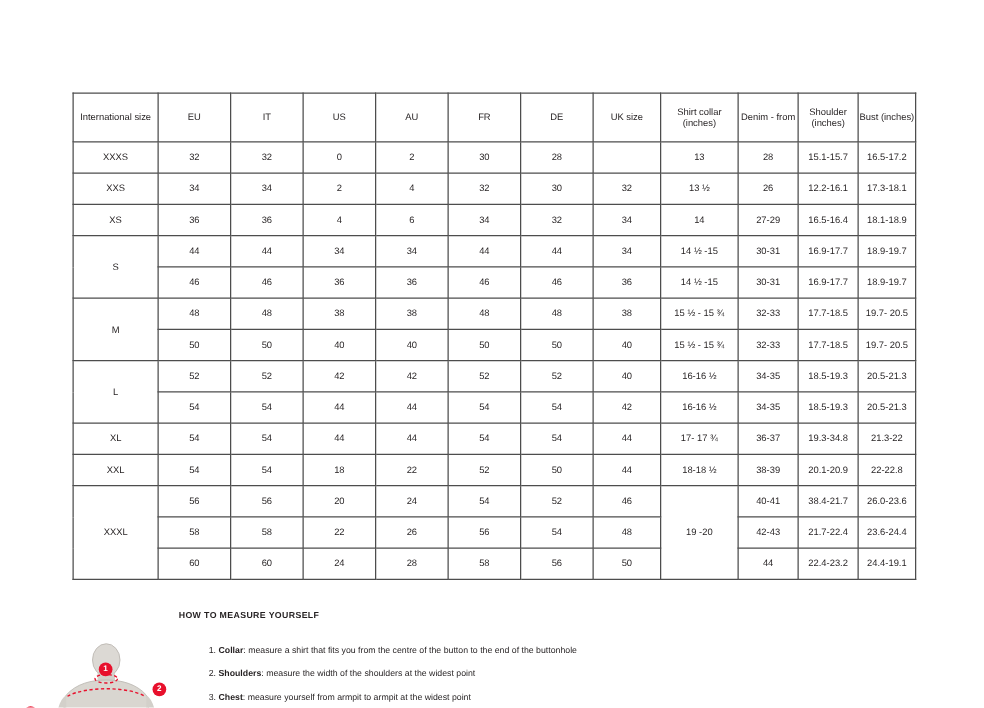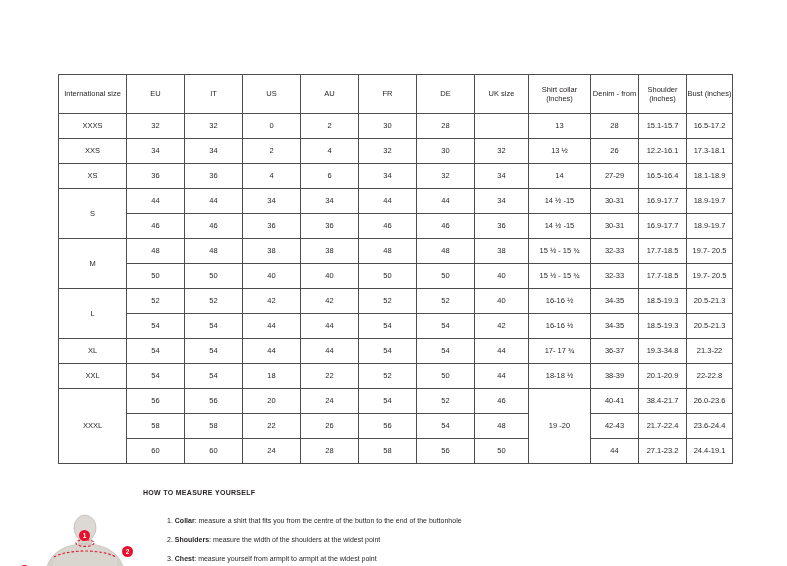--- a/index.html
+++ b/index.html
@@ -350,21 +350,21 @@
         </tr>
         <tr>
           <td>60</td>
           <td>60</td>
           <td>24</td>
           <td>28</td>
           <td>58</td>
           <td>56</td>
           <td>50</td>
           <td>44</td>
-          <td>27.1-23.2</td>
+          <td>22.4-23.2</td>
           <td>24.4-19.1</td>
         </tr>
       </tbody>
     </table>
   </div>
 
   <div class="measure-section">
     <div class="measure-title">HOW TO MEASURE YOURSELF</div>
     <div class="measure-body">
 

